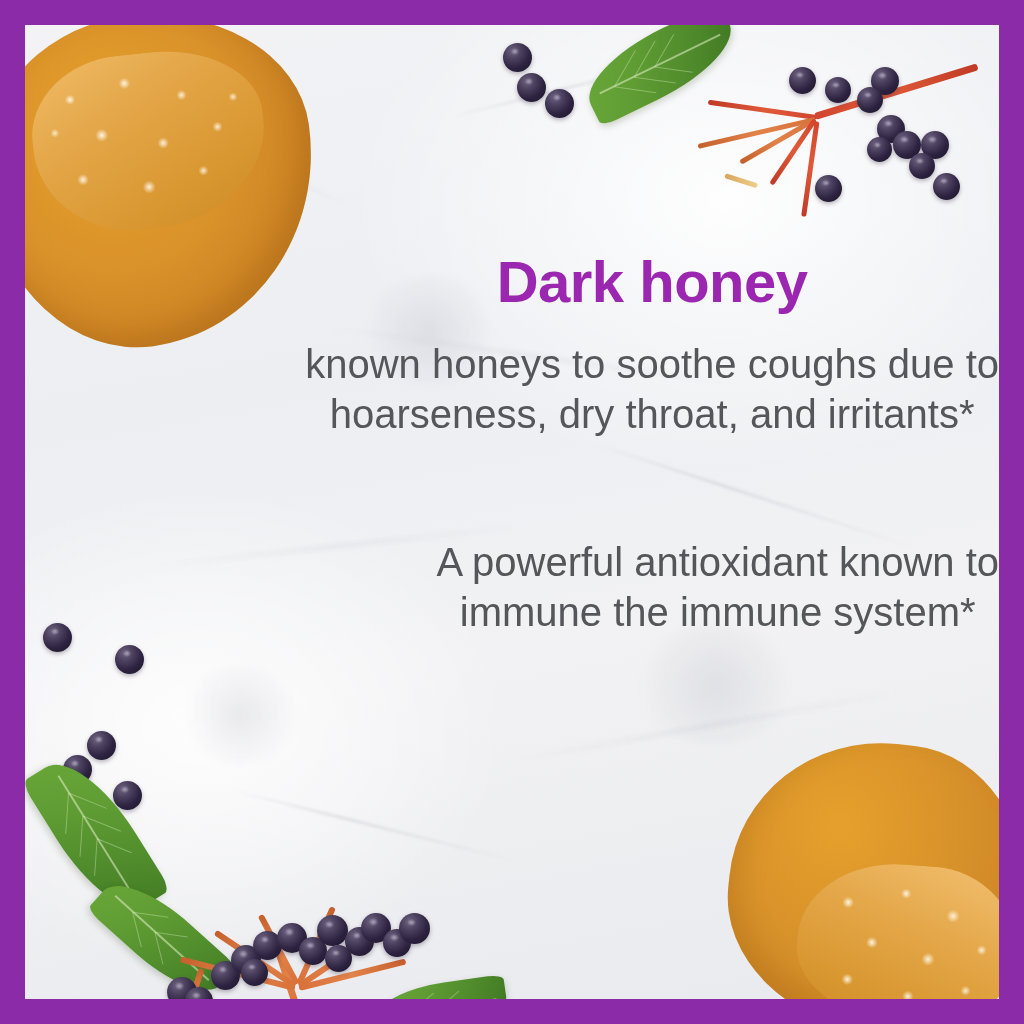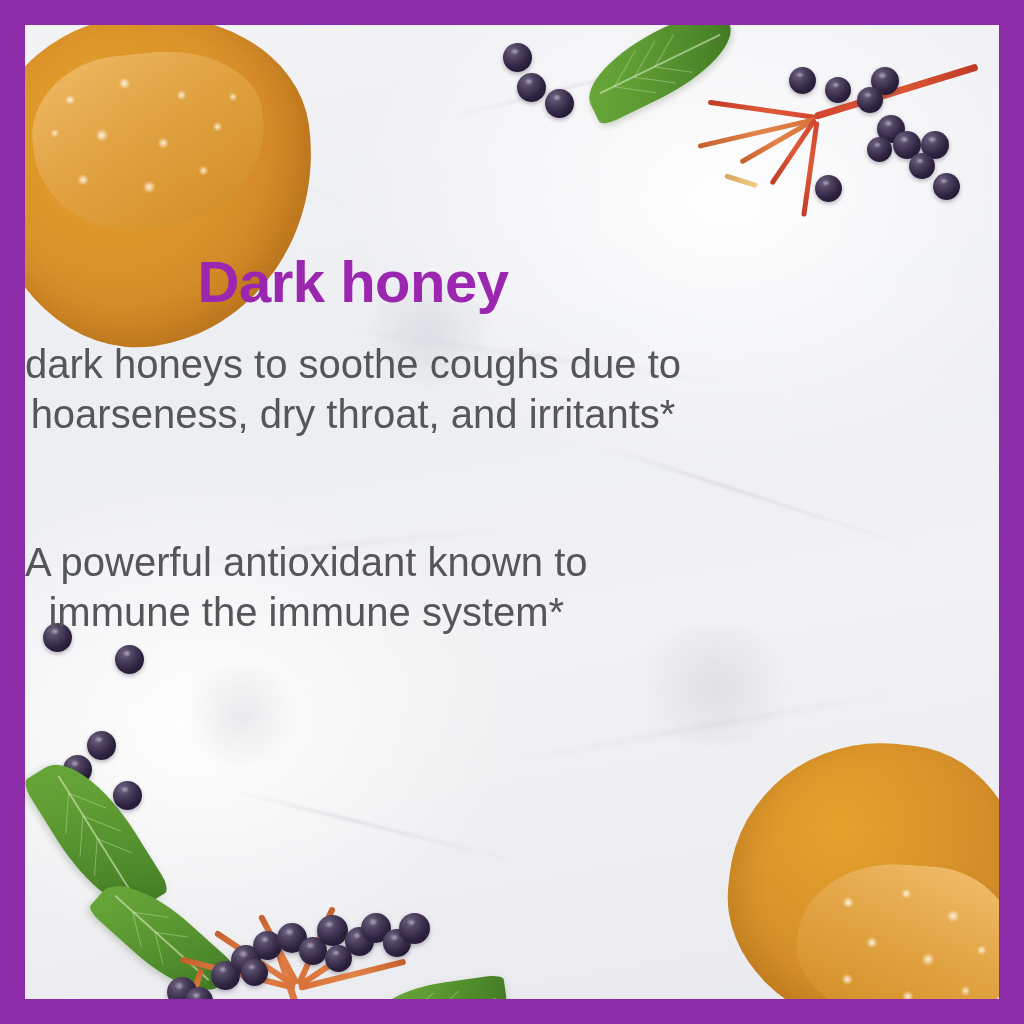--- a/index.html
+++ b/index.html
@@ -56,21 +56,21 @@
     pointer-events: none;
   }
 
   
   .content {
     position: absolute;
     left: 0; right: 0;
     top: 0; bottom: 0;
     display: flex;
     flex-direction: column;
-    align-items: flex-start;
+    align-items: flex-end;
     justify-content: flex-start;
     text-align: center;
   }
   .heading {
     color: #9B27B0;
     font-weight: bold;
     font-size: 58px;
     letter-spacing: -0.5px;
     line-height: 1;
     white-space: nowrap;
@@ -308,21 +308,21 @@
       <div class="v" style="left:26%; top:50%; width:22%; transform:rotate(-32deg);"></div>
       <div class="v" style="left:48%; top:50%; width:20%; transform:rotate(-32deg);"></div>
 
     </div>
 
     <div class="content">
 
       <div style="margin-top:228px;">
         <div class="heading">Dark honey</div>
         <div class="body" style="margin-top:28px;">
-          <div>dark honeys to soothe coughs due to</div>
+          <div>known honeys to soothe coughs due to</div>
           <div>hoarseness, dry throat, and irritants*</div>
         </div>
       </div>
 
       <div style="margin-top:68px;">
         <div class="body" style="margin-top:30px;">
           <div>A powerful antioxidant known to</div>
           <div>immune the immune system*</div>
         </div>
       </div>

